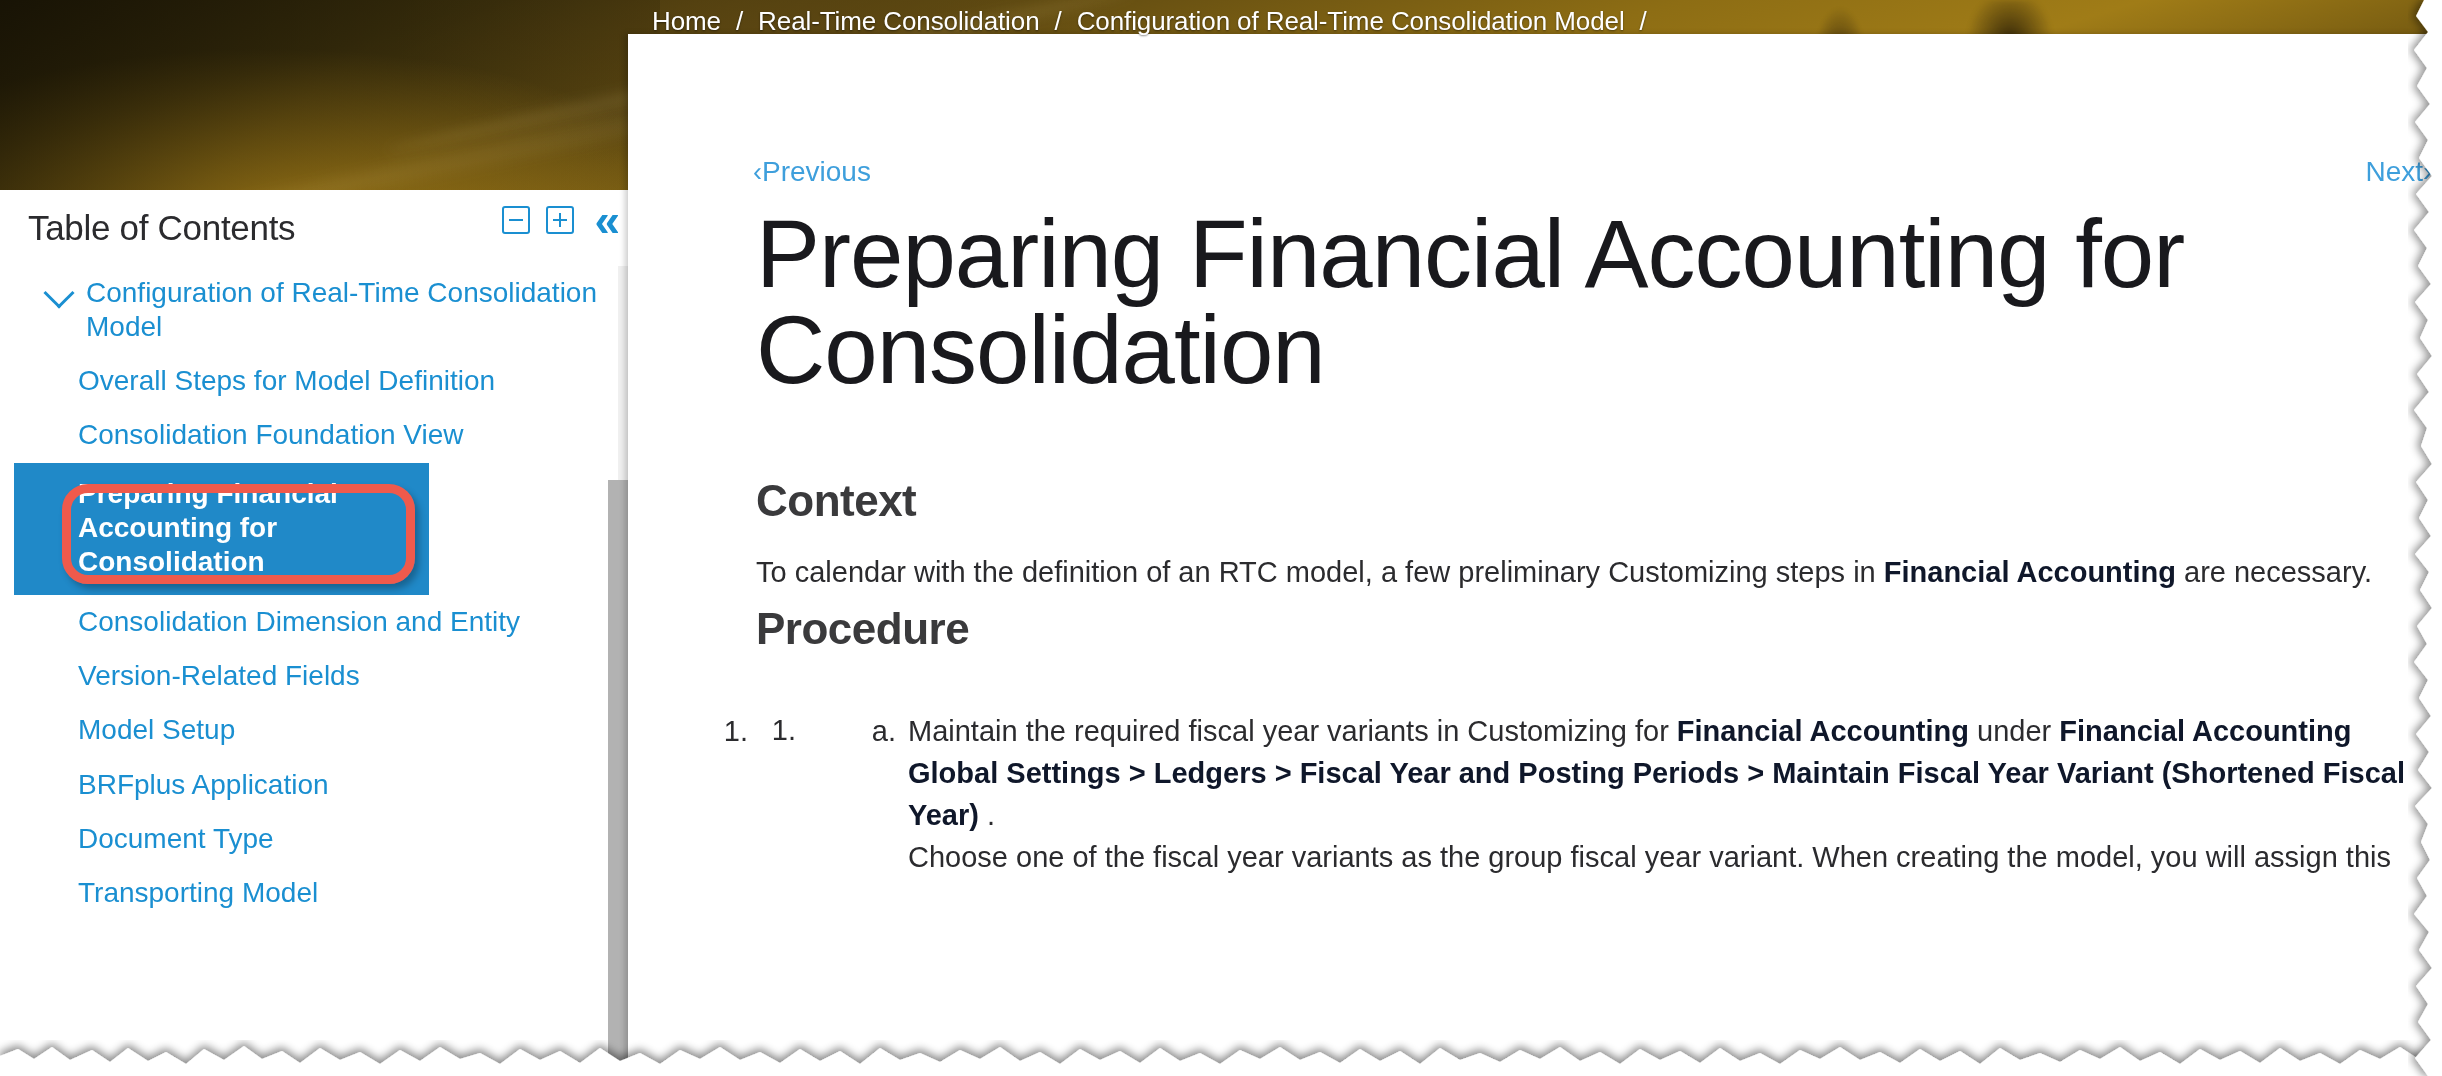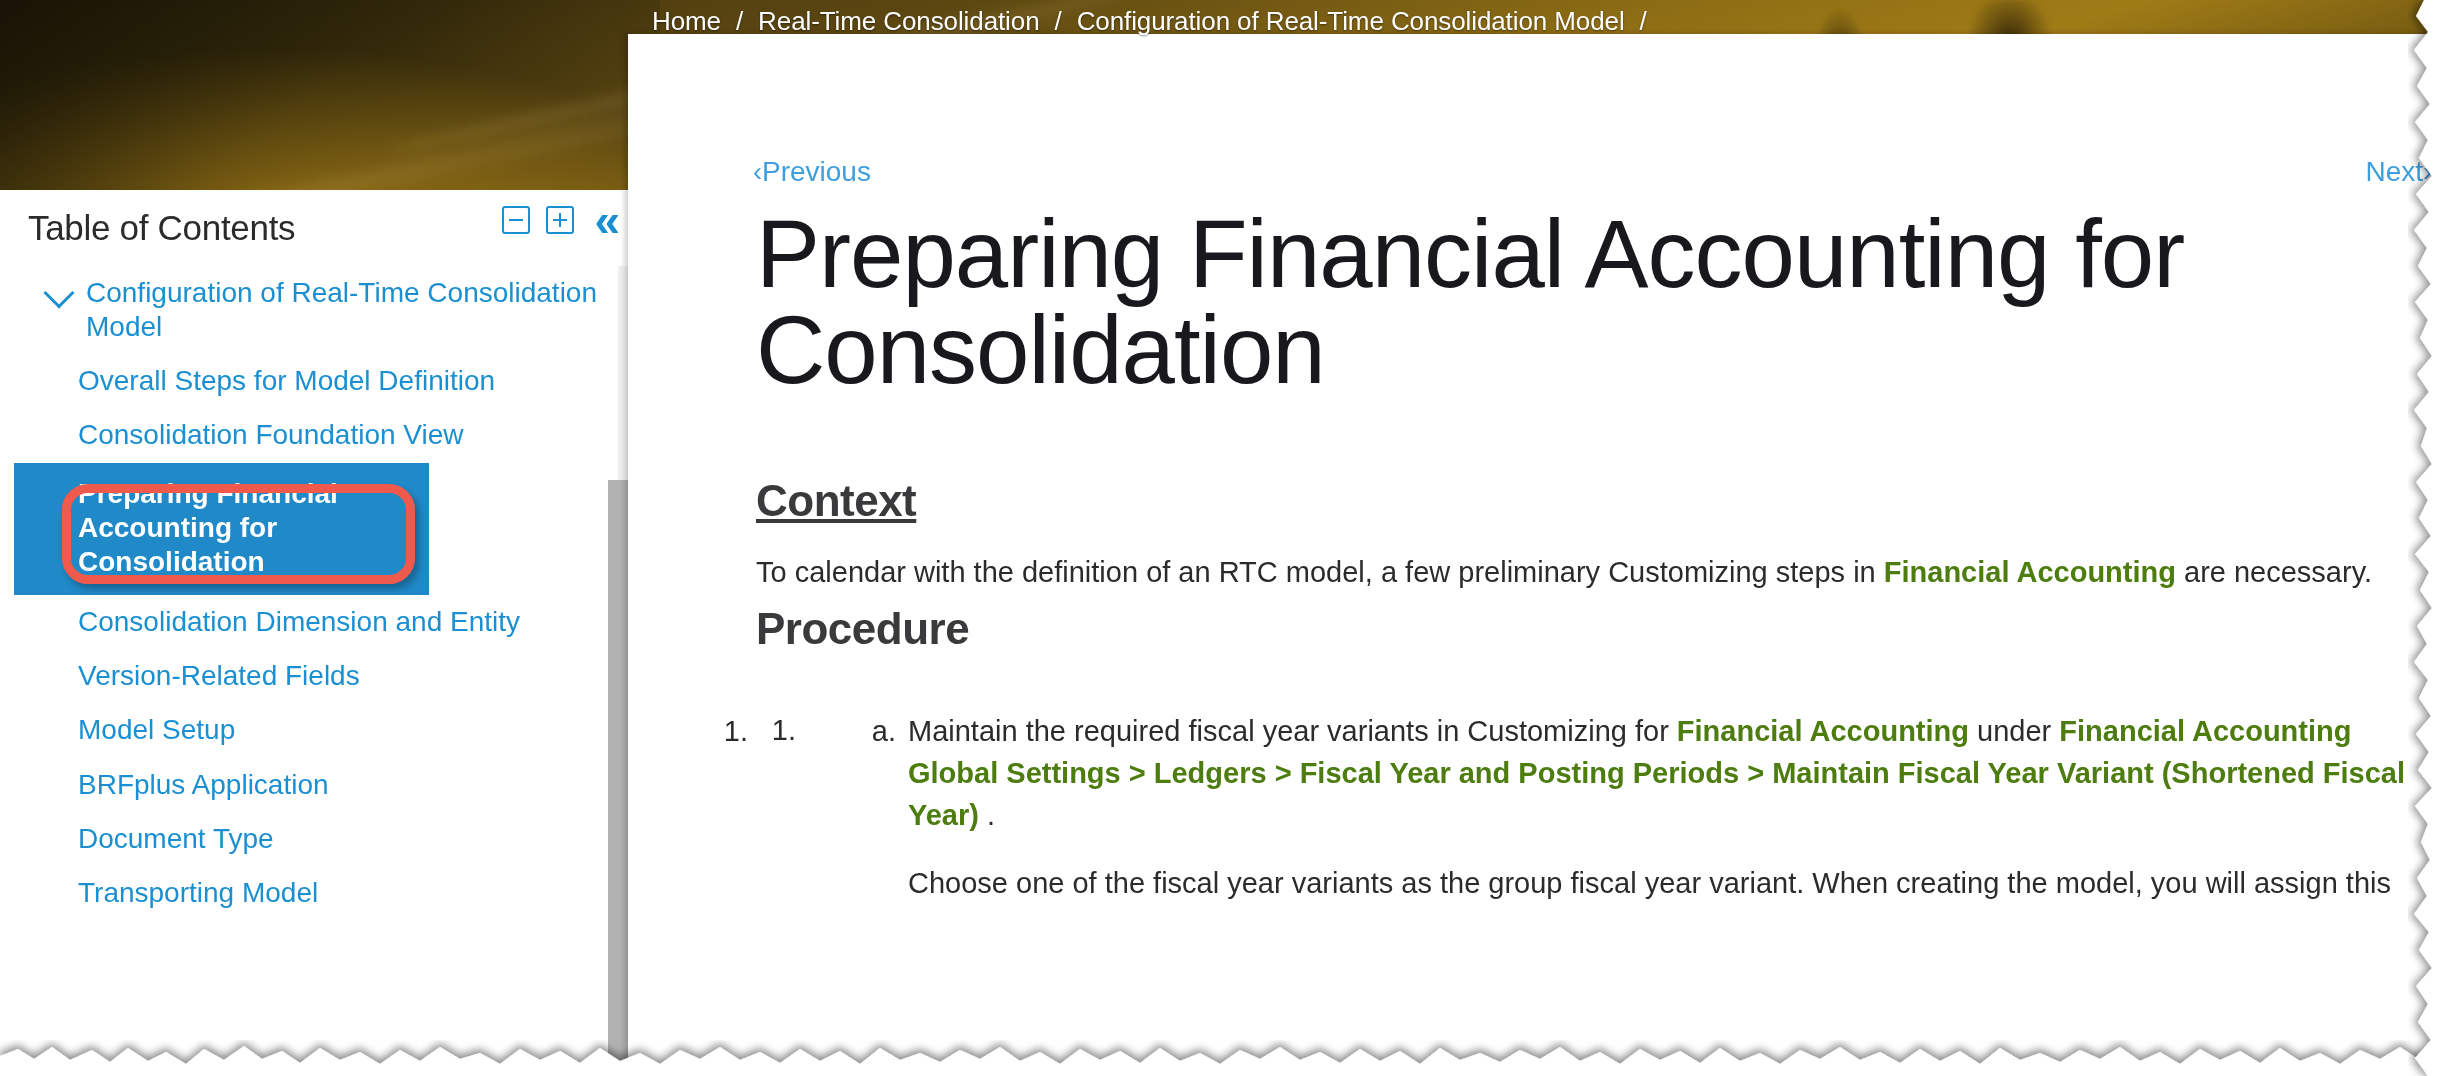--- a/index.html
+++ b/index.html
@@ -131,35 +131,35 @@
   }
 
   .h2 {
     position: absolute;
     left: 128px;
     font-size: 44px;
     font-weight: bold;
     color: #3a3a3c;
     letter-spacing: -0.5px;
   }
-  .h2.context   { top: 442px; text-decoration: underline; }
+  .h2.context   { top: 442px; }
   .h2.procedure { top: 570px; }
 
   .body-p {
     position: absolute;
     left: 128px;
     font-size: 29px;
     line-height: 1.42;
     color: #2b2b2e;
     width: 1620px;
   }
   .body-p.context-text { top: 518px; }
 
   .link-blue {
-    color: #4d7c0f;
+    color: #0f172a;
     font-weight: bold;
     text-decoration: none;
   }
 
   .proc-list {
     position: absolute;
     left: 128px;
     top: 648px;
     width: 1660px;
     font-size: 29px;
@@ -177,21 +177,21 @@
     text-align: right;
     color: #2b2b2e;
   }
   .sub-list {
     margin-top: 28px;
     padding-left: 58px;
     position: relative;
   }
   .sub-item { position: relative; padding-left: 42px; line-height: 1.45; }
   .sub-marker { position: absolute; left: 0; top: 0; width: 30px; text-align: right; }
-  .sub-para { margin-top: 26px; line-height: 1.45; }
+  .sub-para { line-height: 1.45; }
 
   
   .sidebar {
     position: absolute;
     left: 14px;
     top: 190px;
     width: 628px;
     height: 886px;
     background: #ffffff;
     z-index: 3;

